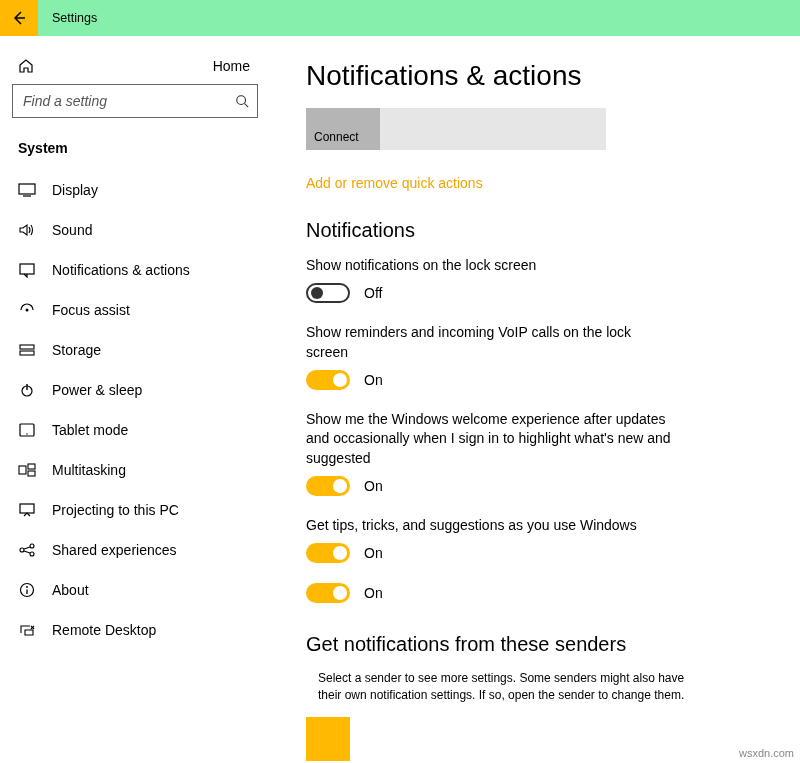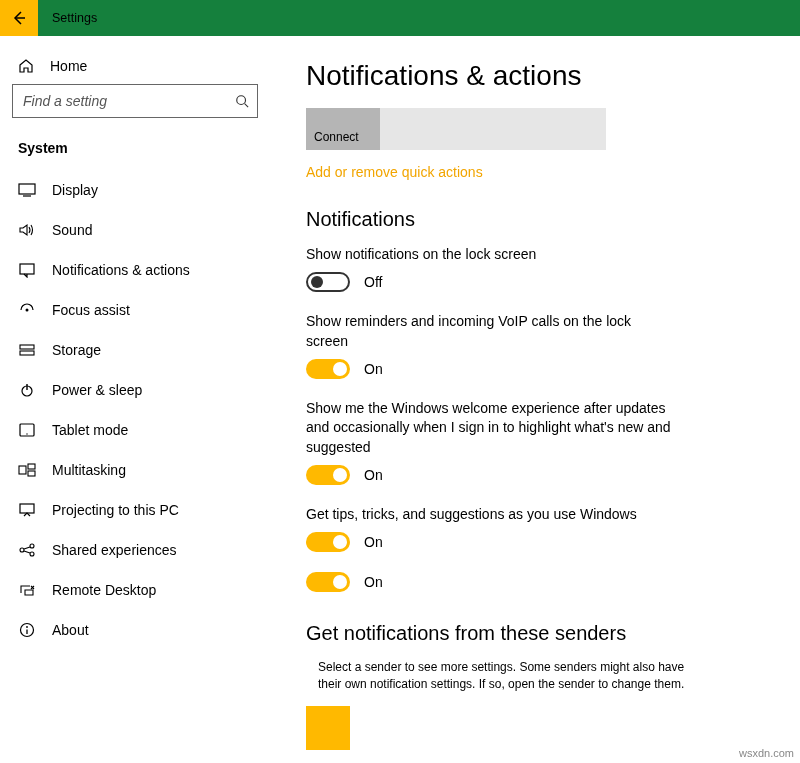--- a/index.html
+++ b/index.html
@@ -7,41 +7,41 @@
     font-family: "Segoe UI", -apple-system, sans-serif;
     font-size: 14px;
     color: #000;
     background: #fff;
     width: 800px;
     height: 763px;
     overflow: hidden;
     position: relative;
   }
   
-  .titlebar { height: 36px; display: flex; align-items: stretch; background: #15803d; }
+  .titlebar { height: 36px; display: flex; align-items: stretch; background: #86efac; }
   .back-btn { width: 38px; background: #ffb900; display: flex; align-items: center; justify-content: center; cursor: pointer; }
   .title-text { padding-left: 14px; display: flex; align-items: center; font-size: 12.5px; }
   
   .layout { display: flex; height: calc(100% - 36px); }
   .sidebar { width: 270px; padding: 12px 0 0 0; }
-  .home-row { display: flex; align-items: center; padding: 10px 20px 10px 18px; gap: 16px; cursor: pointer; }
+  .home-row { display: flex; align-items: center; padding: 10px 20px 10px 18px; gap: 16px; cursor: pointer; justify-content: space-between; }
   .search-wrap { padding: 0 12px 12px 12px; }
   .search-box { position: relative; border: 1px solid #666; height: 34px; display: flex; align-items: center; }
   .search-input { border: none; outline: none; width: 100%; padding: 0 32px 0 10px; font-size: 14px; background: transparent; }
   .search-input::placeholder { color: #555; font-style: italic; }
   .search-icon { position: absolute; right: 8px; top: 50%; transform: translateY(-50%); }
   .section-label { font-weight: 600; font-size: 14px; padding: 10px 18px 14px 18px; }
   .nav-item { display: flex; align-items: center; gap: 16px; padding: 12px 18px; cursor: pointer; font-size: 14px; }
   .nav-item .ico { width: 18px; display: flex; align-items: center; justify-content: center; }
   
   .main { flex: 1; padding: 24px 36px 16px 36px; overflow-y: auto; }
   .page-title { font-size: 28px; font-weight: 350; margin-bottom: 16px; }
   .quick-actions { background: #e6e6e6; height: 42px; width: 300px; display: flex; align-items: stretch; margin-bottom: 14px; }
   .qa-tile { background: #b5b5b5; width: 74px; display: flex; align-items: flex-end; padding: 0 0 6px 8px; font-size: 12px; cursor: pointer; }
-  .link { color: #f2a500; font-size: 14px; cursor: pointer; margin-bottom: 28px; display: inline-block; }
+  .link { color: #f2a500; font-size: 14px; cursor: pointer; margin-bottom: 28px; display: inline-block; margin-top: 11px; }
   .section-heading { font-size: 20px; font-weight: 400; margin-bottom: 14px; }
   .setting-row { margin-bottom: 20px; }
   .setting-label { font-size: 14px; line-height: 1.38; margin-bottom: 8px; max-width: 370px; }
   .toggle-row { display: flex; align-items: center; gap: 14px; }
   .toggle { width: 44px; height: 20px; border-radius: 10px; position: relative; cursor: pointer; }
   .toggle.off { background: #fff; border: 2px solid #333; }
   .toggle.off::after { content: ""; position: absolute; left: 3px; top: 2px; width: 12px; height: 12px; border-radius: 50%; background: #333; }
   .toggle.on { background: #ffb900; }
   .toggle.on::after { content: ""; position: absolute; right: 3px; top: 3px; width: 14px; height: 14px; border-radius: 50%; background: #fff; }
   .toggle-state { font-size: 14px; }
@@ -179,37 +179,37 @@
             <circle cx="14" cy="4" r="2" stroke="#000" stroke-width="1.1" fill="none"></circle>
             <circle cx="14" cy="12" r="2" stroke="#000" stroke-width="1.1" fill="none"></circle>
             <line x1="6" y1="7" x2="12" y2="5" stroke="#000" stroke-width="1.1"></line>
             <line x1="6" y1="9" x2="12" y2="11" stroke="#000" stroke-width="1.1"></line>
           </svg>
         </span>
       <span>Shared experiences</span>
     </div>
     <div class="nav-item">
       <span class="ico">
-          <svg width="18" height="14" viewBox="0 0 18 14">
-            <path d="M3 10 L3 3 L12 3 M7 7 L15 7 L15 12 L7 12 Z" stroke="#000" stroke-width="1.1" fill="none"></path>
-            <path d="M13 3 L16 6 M16 3 L13 6" stroke="#000" stroke-width="1.1"></path>
-          </svg>
-        </span>
-      <span>Remote Desktop</span>
-    </div>
-    <div class="nav-item">
-      <span class="ico">
           <svg width="16" height="16" viewBox="0 0 16 16">
             <circle cx="8" cy="8" r="6.5" stroke="#000" stroke-width="1.2" fill="none"></circle>
             <circle cx="8" cy="5" r="0.9" fill="#000"></circle>
             <line x1="8" y1="7.5" x2="8" y2="12" stroke="#000" stroke-width="1.3"></line>
           </svg>
         </span>
       <span>About</span>
     </div>
+    <div class="nav-item">
+      <span class="ico">
+          <svg width="18" height="14" viewBox="0 0 18 14">
+            <path d="M3 10 L3 3 L12 3 M7 7 L15 7 L15 12 L7 12 Z" stroke="#000" stroke-width="1.1" fill="none"></path>
+            <path d="M13 3 L16 6 M16 3 L13 6" stroke="#000" stroke-width="1.1"></path>
+          </svg>
+        </span>
+      <span>Remote Desktop</span>
+    </div>
   </div>
 
   <div class="main">
     <div class="page-title">Notifications &amp; actions</div>
 
     <div class="quick-actions">
       <div class="qa-tile">
         <span>Connect</span>
       </div>
     </div>

